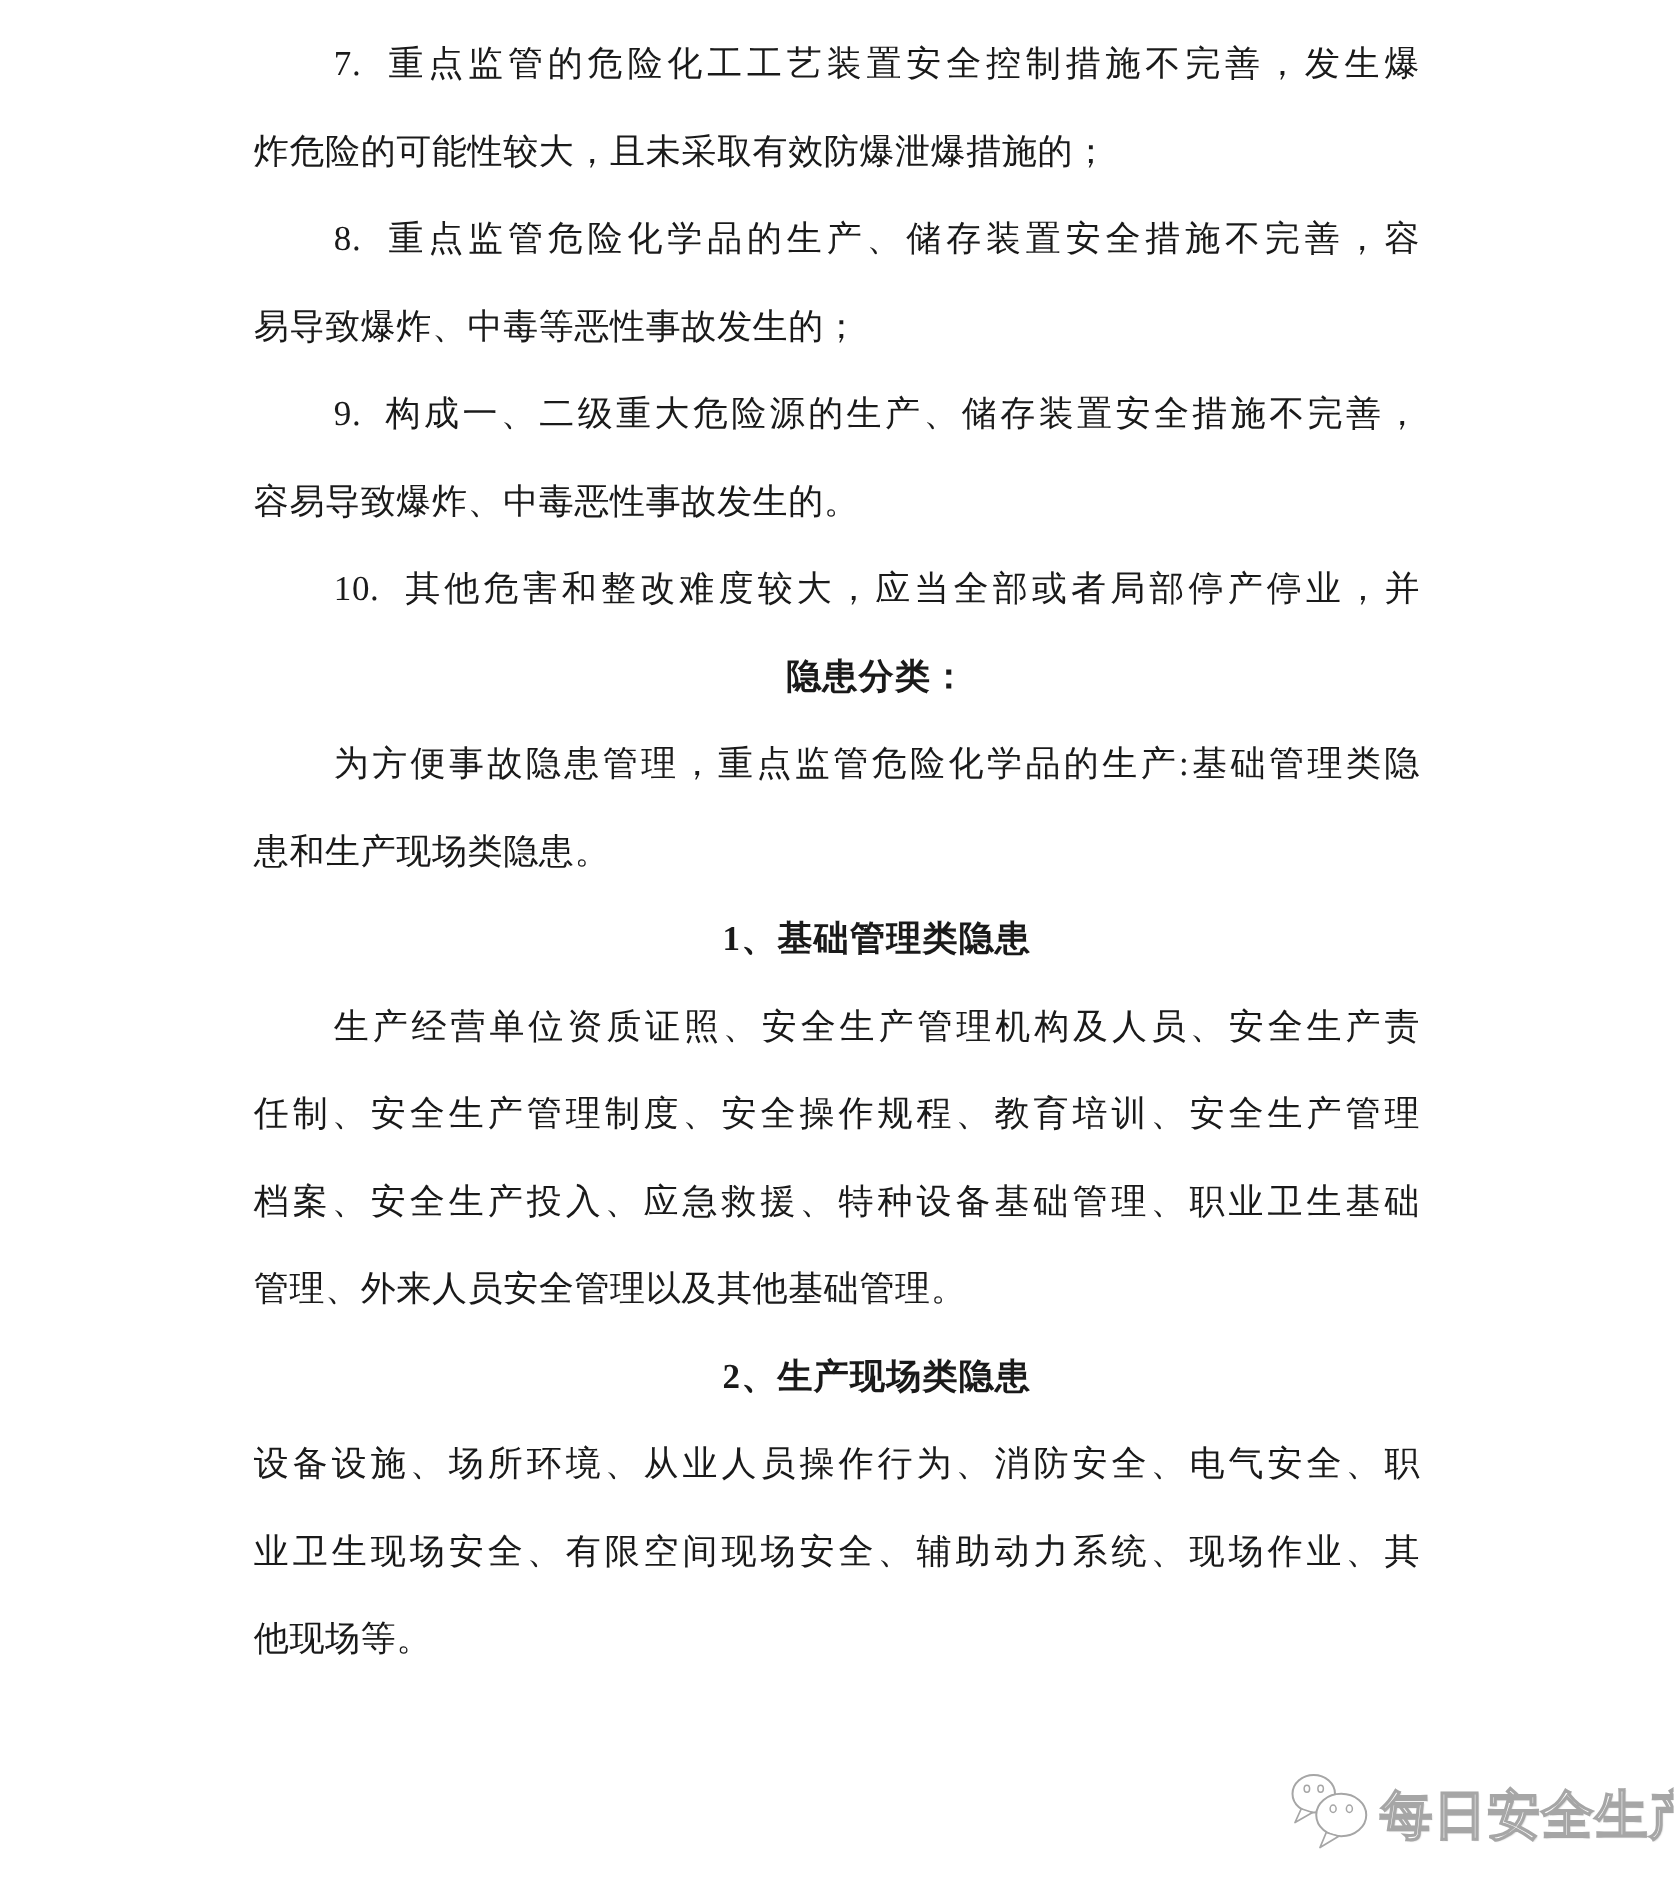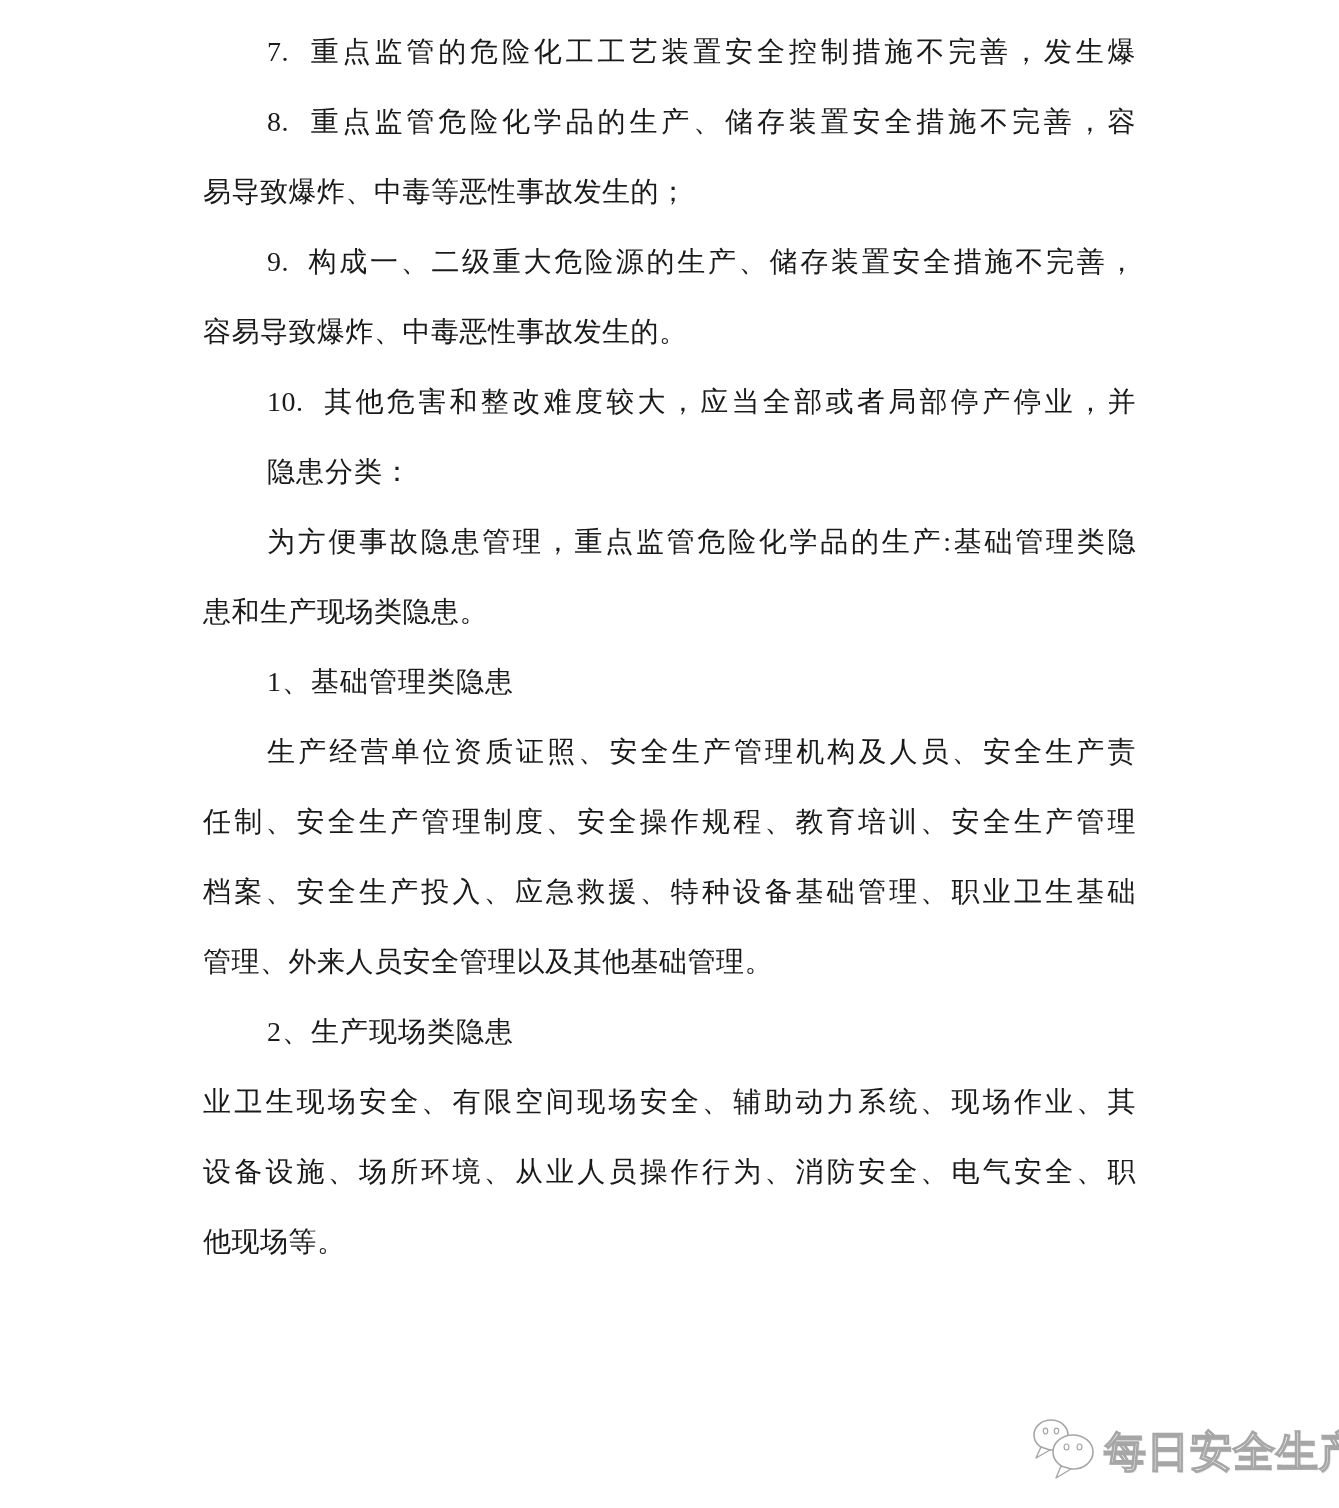--- a/index.html
+++ b/index.html
@@ -31,22 +31,23 @@
     letter-spacing: 0.5px;
   }
   .line.full {
     text-align: justify;
     text-align-last: justify;
   }
   .line.indent {
     text-indent: 64px;
   }
   .line.bold {
-    font-weight: normal;
+    font-weight: bold;
     letter-spacing: 1px;
+    text-align: center;
   }
   .watermark {
     position: absolute;
     left: 1030px;
     top: 1420px;
     height: 64px;
     display: flex;
     align-items: center;
     gap: 8px;
   }
@@ -65,36 +66,37 @@
     text-shadow: 1px 1px 1px #d9d9d9;
     white-space: nowrap;
   }
 </style>
 </head>
 <body>
 
 <div class="page">
   <div class="content">
     <div class="line indent full">7.  重点监管的危险化工工艺装置安全控制措施不完善，发生爆</div>
+    <div class="line">炸危险的可能性较大，且未采取有效防爆泄爆措施的；</div>
     <div class="line indent full">8.  重点监管危险化学品的生产、储存装置安全措施不完善，容</div>
     <div class="line">易导致爆炸、中毒等恶性事故发生的；</div>
     <div class="line indent full">9.  构成一、二级重大危险源的生产、储存装置安全措施不完善，</div>
     <div class="line">容易导致爆炸、中毒恶性事故发生的。</div>
     <div class="line indent full">10.  其他危害和整改难度较大，应当全部或者局部停产停业，并</div>
     <div class="line indent bold">隐患分类：</div>
     <div class="line indent full">为方便事故隐患管理，重点监管危险化学品的生产:基础管理类隐</div>
     <div class="line">患和生产现场类隐患。</div>
     <div class="line indent bold">1、基础管理类隐患</div>
     <div class="line indent full">生产经营单位资质证照、安全生产管理机构及人员、安全生产责</div>
     <div class="line full">任制、安全生产管理制度、安全操作规程、教育培训、安全生产管理</div>
     <div class="line full">档案、安全生产投入、应急救援、特种设备基础管理、职业卫生基础</div>
     <div class="line">管理、外来人员安全管理以及其他基础管理。</div>
     <div class="line indent bold">2、生产现场类隐患</div>
+    <div class="line full">设备设施、场所环境、从业人员操作行为、消防安全、电气安全、职</div>
     <div class="line full">业卫生现场安全、有限空间现场安全、辅助动力系统、现场作业、其</div>
-    <div class="line full">设备设施、场所环境、从业人员操作行为、消防安全、电气安全、职</div>
     <div class="line">他现场等。</div>
   </div>
 
   <div class="watermark">
     <svg class="wm-icon" viewBox="0 0 66 72" xmlns="http://www.w3.org/2000/svg">
 
       <ellipse cx="21" cy="19" rx="17" ry="15" fill="#ffffff" stroke="#a6a6a6" stroke-width="1.6"></ellipse>
       <path d="M11 31 L6 42 L20 34 Z" fill="#ffffff" stroke="#a6a6a6" stroke-width="1.4" stroke-linejoin="round"></path>
       <ellipse cx="15.5" cy="15" rx="2.2" ry="2.8" fill="none" stroke="#a6a6a6" stroke-width="1.2"></ellipse>
       <ellipse cx="26.5" cy="15" rx="2.2" ry="2.8" fill="none" stroke="#a6a6a6" stroke-width="1.2"></ellipse>

